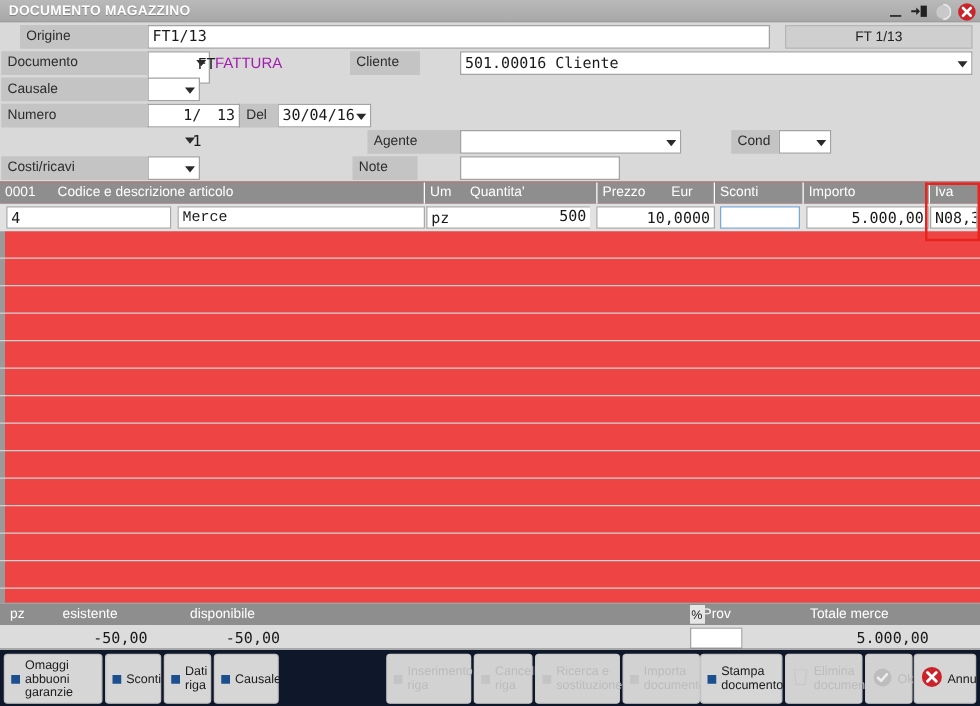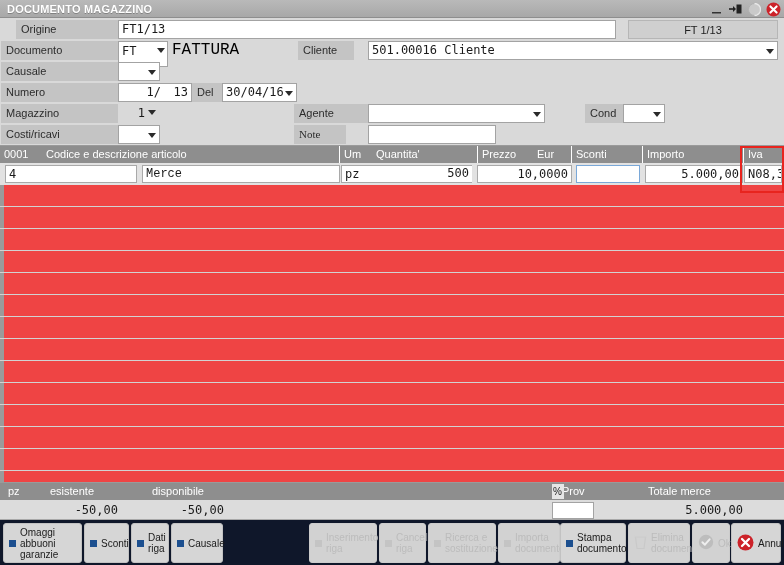--- a/index.html
+++ b/index.html
@@ -51,28 +51,28 @@
   .combo .cval {
     font-size: 12px; font-family: "DejaVu Sans Mono", monospace;
     line-height: 17px; padding-left: 3px; white-space: nowrap; overflow: hidden;
     display: block; height: 17px;
   }
   .arrow {
     position: absolute; right: 3px; top: 7px;
     width: 0; height: 0; border-left: 4px solid transparent;
     border-right: 4px solid transparent; border-top: 5px solid #2a2a2a;
   }
-  .flat-combo { position:absolute; height:26px; }
+  .flat-combo { position:absolute; height:26px;padding-left:36px; }
   .flat-combo .fcv {
     font-size: 12px; font-family: "DejaVu Sans Mono", monospace;
     line-height: 19px; white-space: nowrap; display:block;
   }
   .side-txt {
-    position: absolute; font-size: 16px; font-family: Liberation Mono, monospace;
-    line-height: 19px; color: #000000; white-space: nowrap;
+    position: absolute; font-size: 12px; font-family: Liberation Sans, sans-serif;
+    line-height: 19px; color: #a21caf; white-space: nowrap;
   }
   .badge-origin {
     position: absolute; background: #cfcfcf; border: 1px solid #b6b6b6;
     height: 19px; line-height: 18px; text-align: center; font-size: 11px; color: #222;
   }
 
   
   .grid {
     position: absolute; left: 0; top: 145px; width: 784px; height: 338px;
     background: #ef4444; border-top: 1px solid #9a9a9a; border-bottom: 1px solid #9a9a9a;
@@ -167,63 +167,62 @@
     <div class="fld" style="left:118px;top:2px;width:498px;">FT1/13</div>
     <div class="badge-origin" style="left:628px;top:2px;width:150px;">FT 1/13</div>
 
     <div class="lbl" style="left:1px;top:23px;width:117px;">Documento</div>
     <div class="flat-combo" style="left:118px;top:23px;width:50px;background:#ffffff;border:1px solid #a3a3a3;">
       <span class="fcv" style="padding-left:3px;">FT</span>
       <span class="arrow" style="top:6px;right:2px;"></span>
     </div>
     <div class="side-txt" style="left:172px;top:23px;">FATTURA</div>
 
-    <div class="lbl" style="left:298px;top:23px;width:56px;">Cliente</div>
+    <div class="lbl" style="left:280px;top:23px;width:56px;">Cliente</div>
     <div class="combo" style="left:368px;top:23px;width:410px;">
       <span class="cval">501.00016 Cliente</span>
       <span class="arrow"></span>
     </div>
 
     <div class="lbl" style="left:1px;top:44px;width:117px;">Causale</div>
     <div class="combo" style="left:118px;top:44px;width:42px;">
       <span class="cval"></span>
       <span class="arrow"></span>
     </div>
 
     <div class="lbl" style="left:1px;top:65px;width:117px;">Numero</div>
     <div class="fld num" style="left:118px;top:65px;width:46px;border-right:none;">1/</div>
     <div class="fld num" style="left:164px;top:65px;width:28px;border-left:none;">13</div>
     <div class="lbl" style="left:192px;top:65px;width:30px;">Del</div>
     <div class="combo" style="left:222px;top:65px;width:75px;">
       <span class="cval">30/04/16</span>
       <span class="arrow"></span>
     </div>
 
-    <div class="lbl" style="left:1px;top:86px;width:117px;">Magazzino</div>
     <div class="flat-combo" style="left:118px;top:86px;width:40px;">
       <span class="fcv" style="text-align:right;padding-right:13px;">1</span>
       <span class="arrow" style="top:6px;right:2px;"></span>
     </div>
     <div class="lbl" style="left:294px;top:86px;width:74px;">Agente</div>
     <div class="combo" style="left:368px;top:86px;width:177px;">
       <span class="cval"></span>
       <span class="arrow"></span>
     </div>
     <div class="lbl" style="left:585px;top:86px;width:38px;">Cond</div>
     <div class="combo" style="left:623px;top:86px;width:42px;">
       <span class="cval"></span>
       <span class="arrow"></span>
     </div>
 
     <div class="lbl" style="left:1px;top:107px;width:135px;">Costi/ricavi</div>
     <div class="combo" style="left:118px;top:107px;width:42px;">
       <span class="cval"></span>
       <span class="arrow"></span>
     </div>
-    <div class="lbl" style="left:294px;top:107px;width:52px;font-family:Liberation Serif, serif;">Note</div>
+    <div class="lbl" style="left:282px;top:107px;width:52px;">Note</div>
     <div class="fld" style="left:368px;top:107px;width:128px;"></div>
   </div>
 
   <div class="grid">
     <div class="gleft-bar"></div>
 
     <div class="ghead">
       <div class="gh" style="left:0px;width:42px;border-right:none;">0001</div>
       <div class="gh" style="left:42px;width:298px;">Codice e descrizione articolo</div>
       <div class="gh" style="left:340px;width:32px;border-right:none;">Um</div>

